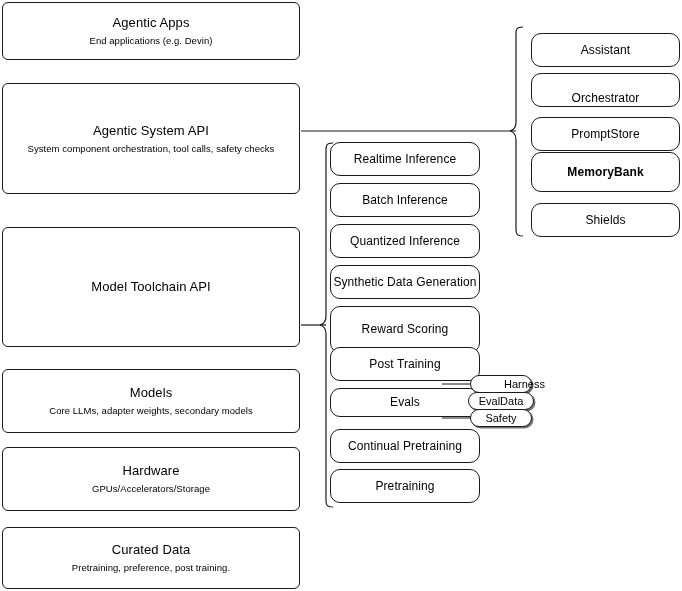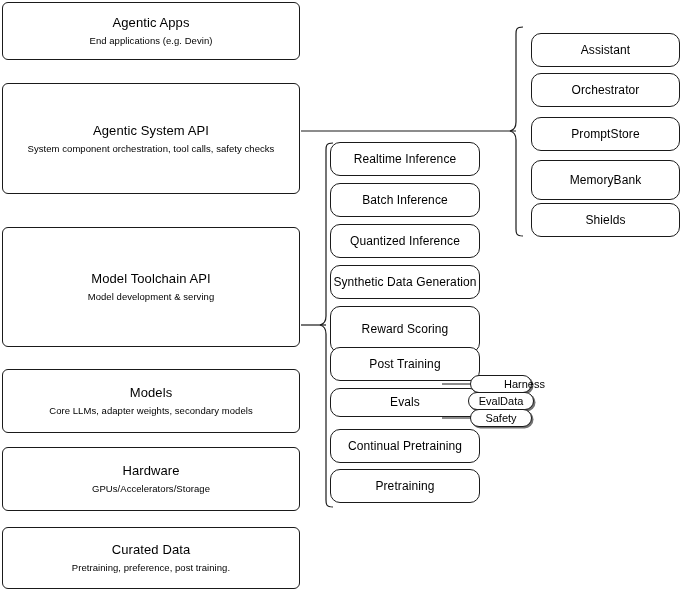--- a/index.html
+++ b/index.html
@@ -119,21 +119,20 @@
     <div class="sub">End applications (e.g. Devin)</div>
   </div>
 
   <div class="node layer" style="top:83px; height:111px;">
     <div class="title">Agentic System API</div>
     <div class="sub">System component orchestration, tool calls, safety checks</div>
   </div>
 
   <div class="node layer" style="top:227px; height:120px;">
     <div class="title">Model Toolchain API</div>
-    <div class="sub">Model development &amp; serving</div>
   </div>
 
   <div class="node layer" style="top:369px; height:64px;">
     <div class="title">Models</div>
     <div class="sub">Core LLMs, adapter weights, secondary models</div>
   </div>
 
   <div class="node layer" style="top:447px; height:64px;">
     <div class="title">Hardware</div>
     <div class="sub">GPUs/Accelerators/Storage</div>
@@ -178,26 +177,26 @@
   <div class="pill" style="left:468px; top:392px; width:66px; height:18px;">
     <span>EvalData</span>
   </div>
   <div class="pill" style="left:470px; top:409px; width:62px; height:18px;">
     <span>Safety</span>
   </div>
 
   <div class="node chip" style="left:531px; top:33px; width:149px; height:34px;">
     <div class="title">Assistant</div>
   </div>
-  <div class="node chip" style="left:531px; top:73px; width:149px; height:34px;">
+  <div class="node chip" style="left:531px; top:73px; width:149px; height:34px;justify-content:flex-end;">
     <div class="title">Orchestrator</div>
   </div>
   <div class="node chip" style="left:531px; top:117px; width:149px; height:34px;">
     <div class="title">PromptStore</div>
   </div>
-  <div class="node chip" style="left:531px; top:160px; width:149px; height:40px;">
+  <div class="node chip" style="left:531px; top:152px; width:149px; height:40px;font-weight:bold;">
     <div class="title">MemoryBank</div>
   </div>
   <div class="node chip" style="left:531px; top:203px; width:149px; height:34px;">
     <div class="title">Shields</div>
   </div>
 
 </div>
 
 </body></html>

